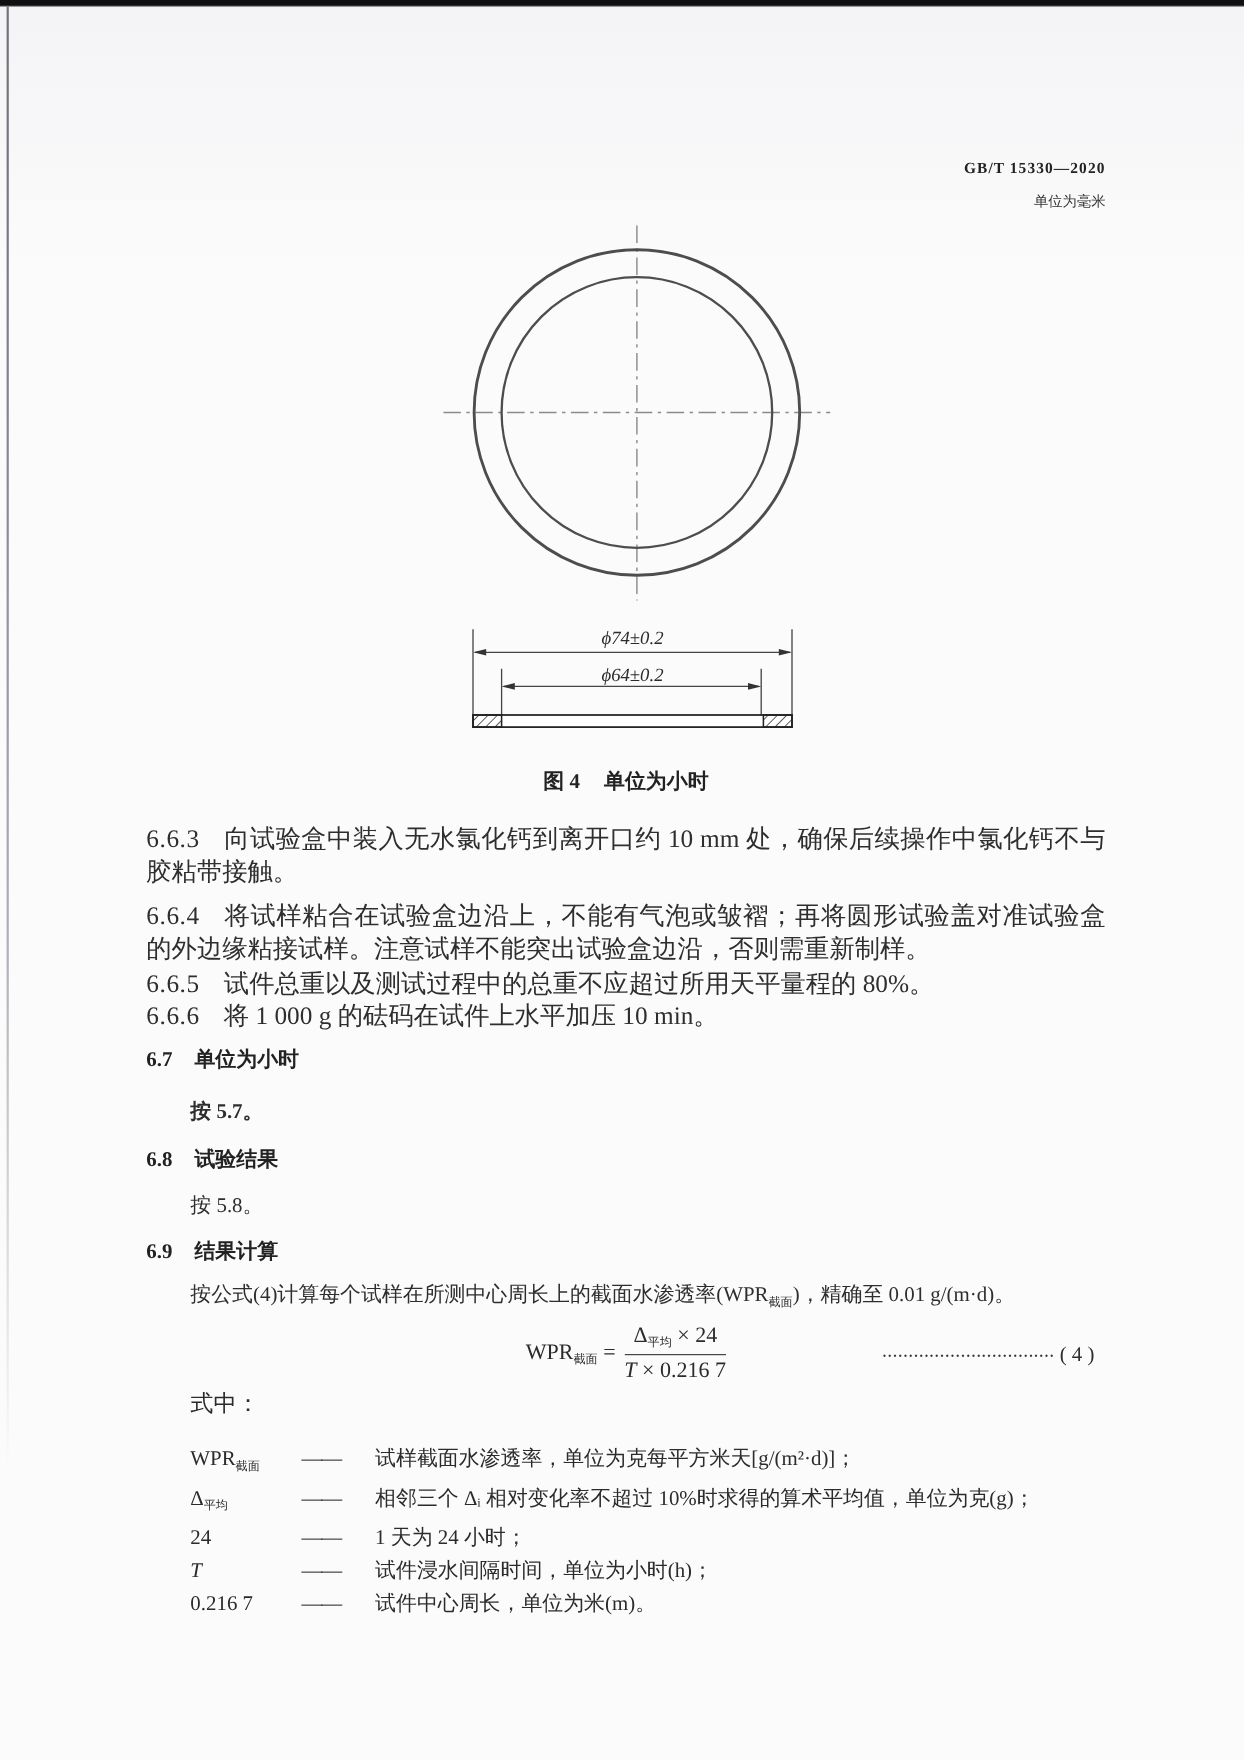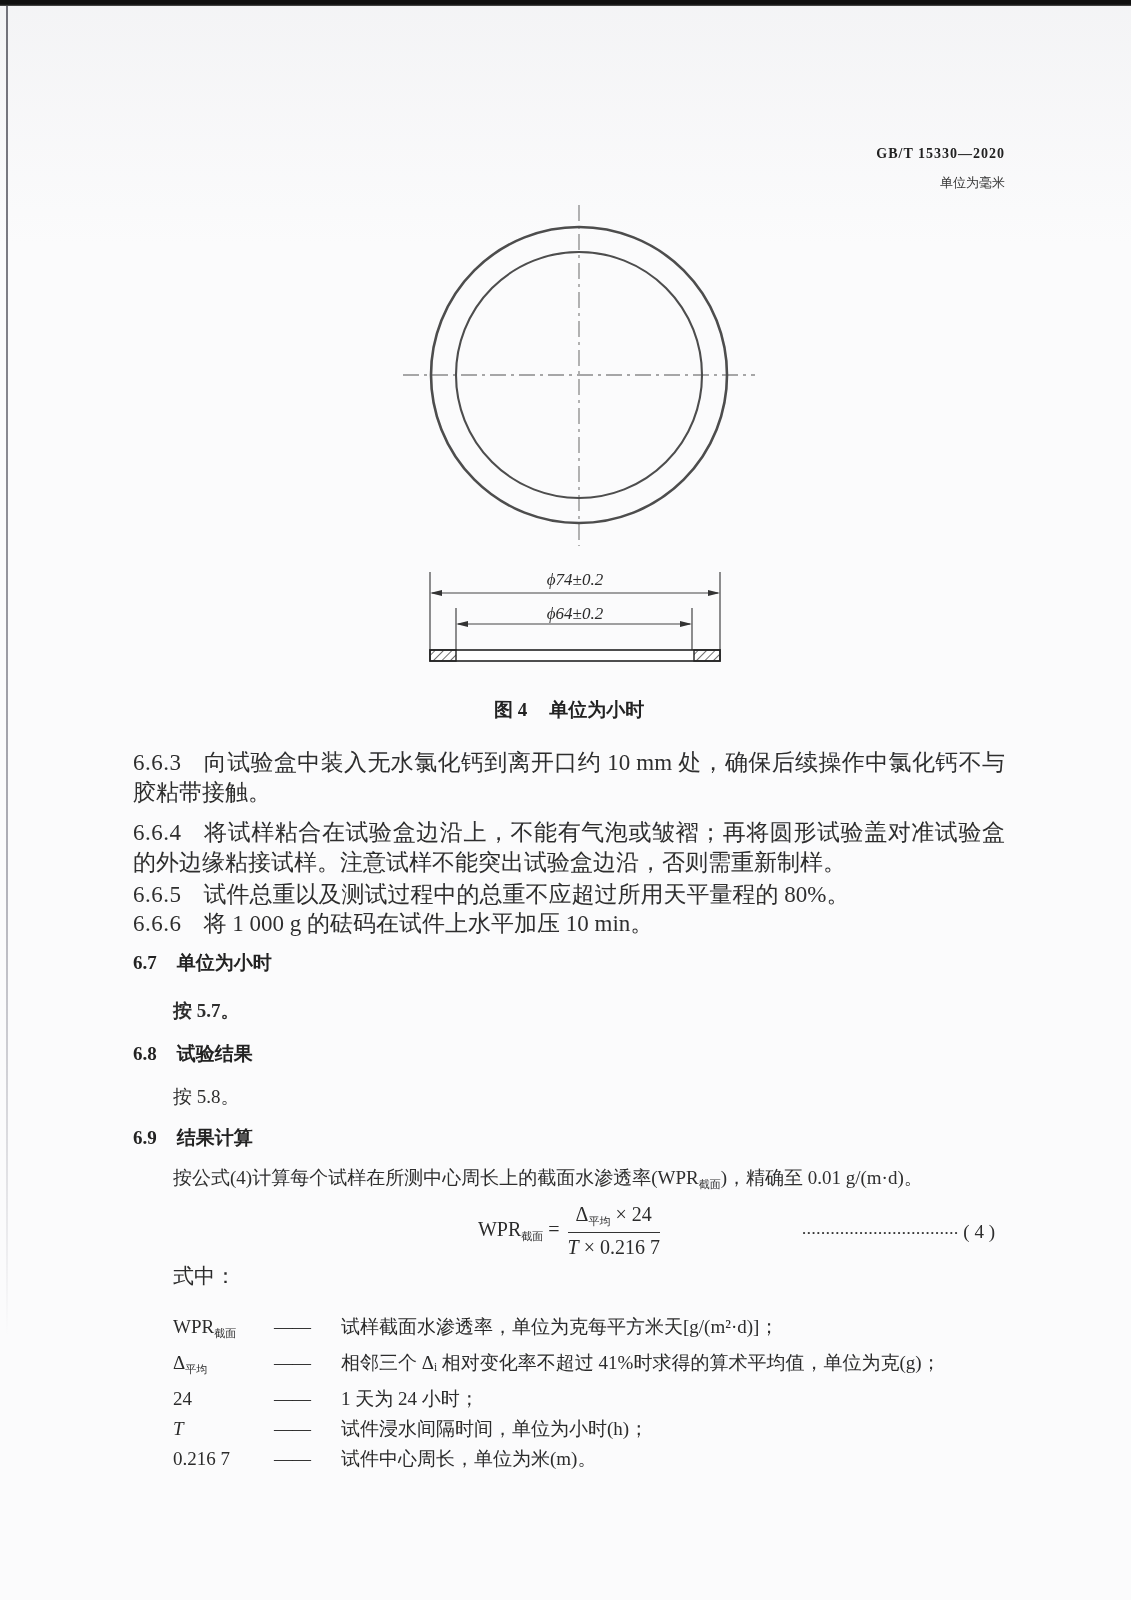--- a/index.html
+++ b/index.html
@@ -43,21 +43,21 @@
   .m67p{margin-top:20px;font-weight:bold;}
   .m68h{margin-top:15px;}
   .m68p{margin-top:15px;}
   .m69h{margin-top:13px;}
   .m69p{margin-top:12px;}
 
   sub.small{font-size:11px;vertical-align:-4px;letter-spacing:0;}
 
   .formula-row{position:relative;margin-top:4px;height:56px;}
   .formula-center{position:absolute;left:0;right:0;top:0;text-align:center;font-size:20px;}
-  .frac{display:inline-block;vertical-align:middle;text-align:left;margin-left:8px;}
+  .frac{display:inline-block;vertical-align:middle;text-align:right;margin-left:8px;}
   .frac .fnum{display:block;border-bottom:1.6px solid #333;padding:0 8px 3px;}
   .frac .fden{display:block;padding-top:3px;}
   .f-lhs{display:inline-block;vertical-align:middle;}
   .it{font-style:italic;}
   .eq-leader{position:absolute;right:10px;top:18px;font-size:19px;white-space:nowrap;color:#2e2e2e;}
   .eq-leader .dots{font-size:9px;letter-spacing:1.6px;vertical-align:2px;color:#333;}
   .eq-leader .eqno{margin-left:4px;}
 
   .where-label{font-size:21px;line-height:30px;margin-top:2px;text-indent:40px;}
   .where-row{display:flex;font-size:19px;line-height:30px;margin-left:40px;align-items:baseline;gap:29px;}
@@ -148,21 +148,21 @@
 
   <div class="where-row">
     <span class="term"><span>WPR</span><sub class="small">截面</sub></span>
     <span class="dash">——</span>
     <span class="desc">试样截面水渗透率，单位为克每平方米天[g/(m²·d)]；</span>
   </div>
 
   <div class="where-row">
     <span class="term"><span>Δ</span><sub class="small">平均</sub></span>
     <span class="dash">——</span>
-    <span class="desc">相邻三个 Δᵢ 相对变化率不超过 41%时求得的算术平均值，单位为克(g)；</span>
+    <span class="desc">相邻三个 Δᵢ 相对变化率不超过 10%时求得的算术平均值，单位为克(g)；</span>
   </div>
 
   <div class="where-row">
     <span class="term">24</span>
     <span class="dash">——</span>
     <span class="desc">1 天为 24 小时；</span>
   </div>
 
   <div class="where-row">
     <span class="term it">T</span>

